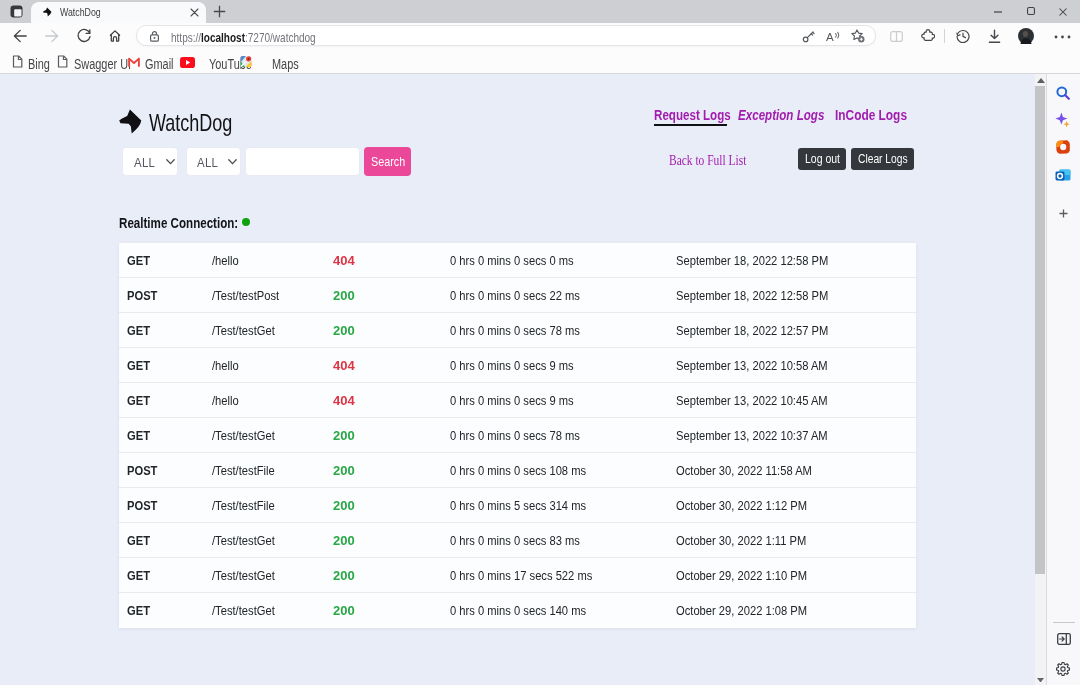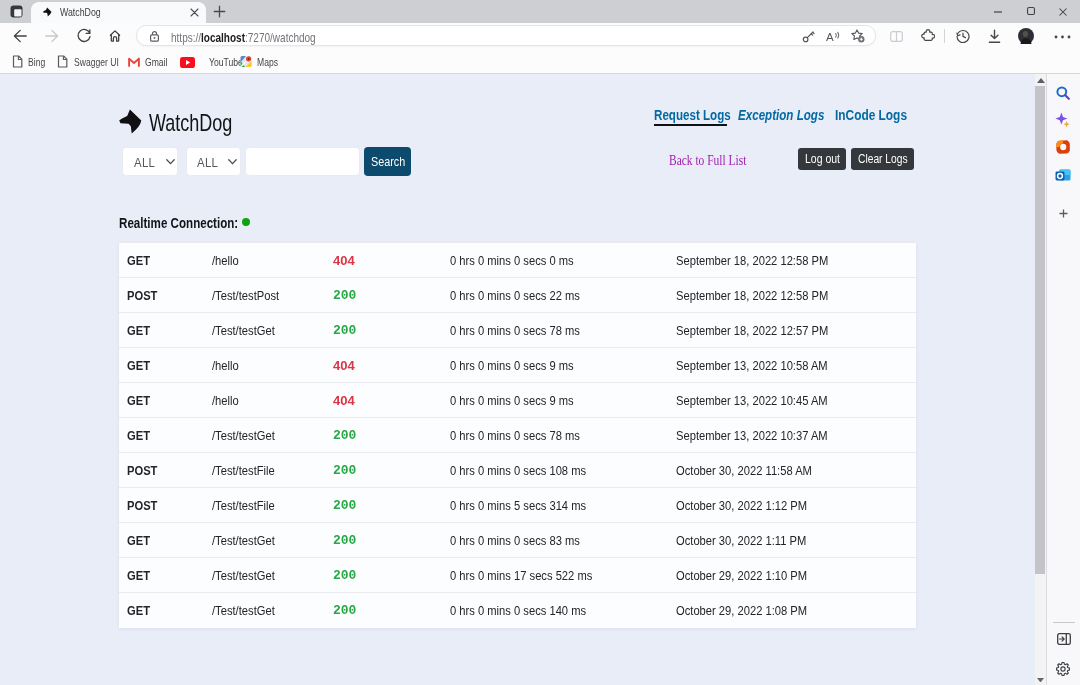--- a/index.html
+++ b/index.html
@@ -10,45 +10,45 @@
 
   
   #titlebar { left:0; top:0; width:1080px; height:23px; background:#cecfd2; }
   #tab { left:31px; top:2px; width:175px; height:21px; background:#f9fafb; border-radius:8px 8px 0 0; }
   #tabtitle { left:60px; top:6px; font-size:11px; color:#3d3d40; }
   #toolbar { left:0; top:23px; width:1080px; height:27px; background:#fcfcfd; }
   #addrbar { left:136px; top:25px; width:740px; height:21px; background:#ffffff; border:1px solid #e4e5e8; border-radius:10px; box-shadow:0 1px 2px rgba(0,0,0,0.04); }
   #urltext { left:171px; top:29.5px; font-size:13px; color:#73737a; }
   #urltext b { color:#1b1b1e; font-weight:bold; }
   #bookmarks { left:0; top:50px; width:1080px; height:24px; background:#fcfcfd; border-bottom:1px solid #d7d7da; }
-  .bmtext { font-size:11px; color:#454548; top:55.5px; }
+  .bmtext { font-size:14px; color:#454548; top:55.5px; }
 
   
   #scrollbar { left:1035px; top:74px; width:11px; height:611px; background:#f3f3f5; }
   #scrollthumb { left:1035px; top:86px; width:10px; height:488px; background:#c3c4c7; }
   #sidebar { left:1046px; top:74px; width:34px; height:611px; background:#f8f8fa; border-left:1px solid #dcdcdf; }
 
   
   #content { left:0; top:74px; width:1035px; height:611px; background:#e9edf8; }
   #logotext { left:149px; top:109px; font-size:24px; font-weight:normal; color:#131316; }
-  .navlink { top:107px; font-size:14.5px; font-weight:bold; color:#0369a1;text-align:right; }
+  .navlink { top:107px; font-size:14.5px; font-weight:bold; color:#a21caf;text-align:right; }
   .ctl { top:147px; height:29px; background:#fff; border:1px solid #e9ebf3; border-radius:4px; }
   .selecttext { top:155px; font-size:13px; color:#55575e; letter-spacing:0.3px; }
-  #searchbtn { left:364px; top:147px; width:47px; height:29px; background:#0c4a6e; border-radius:4px; color:#fff; font-size:13.5px;text-align:right; }
+  #searchbtn { left:364px; top:147px; width:47px; height:29px; background:#ec4899; border-radius:4px; color:#fff; font-size:13.5px;text-align:right; }
   #backlink { left:669px; top:152px; font-size:14.5px; color:#a21caf;font-family:Liberation Serif, serif; }
   .dbtn { top:148px; height:22px; background:#34383c; border-radius:3px; color:#fff; font-size:12.5px; }
   #realtime { left:119px; top:215px; font-size:14.5px; font-weight:bold; color:#131418; }
   #greendot { left:242px; top:218px; width:8px; height:8px; border-radius:50%; background:#0ea20e; }
 
   
   #logtable { left:119px; top:242px; width:797px; border-collapse:collapse; table-layout:fixed; font-size:13px; box-shadow:0 1px 3px rgba(40,50,90,0.08); }
   #logtable th { background:#ebedee; color:#41464c; font-weight:bold; text-align:left; height:35px; padding:0 0 0 8px; }
   #logtable td { background:#fcfdfe; color:#212529; height:35px; padding:0 0 0 8px; border-top:1px solid #e9eaee; }
   #logtable .m { font-weight:bold;margin-left:12px; }
-  #logtable .ok { font-weight:bold; color:#28a745;font-family:Liberation Mono, monospace; }
+  #logtable .ok { font-weight:bold; color:#28a745; }
   #logtable .err { font-weight:bold; color:#dc3545; }
   #logtable .sx { transform:scaleX(0.86); }
 </style>
 </head>
 <body>
 <div id="screen">
 
   <div class="abs" id="titlebar"></div>
   <div class="abs" id="tab"></div>
   <svg class="abs" style="left:10px; top:4.5px;" width="13" height="13" viewBox="0 0 13 13">
@@ -158,21 +158,21 @@
   <div class="abs bmtext" style="left:188px;margin-left:21px;"><span class="sx" style="transform:scaleX(0.78);">YouTube</span></div>
   <svg class="abs" style="left:240px; top:55px;" width="12" height="13" viewBox="0 0 12 13">
       <rect x="0.5" y="1" width="11" height="11" rx="1.5" fill="#dfe8ef"></rect>
       <path d="M0.5 6 L5 12 H2 A1.5 1.5 0 0 1 0.5 10.5 Z" fill="#36a852"></path>
       <path d="M0.5 2.5 A1.5 1.5 0 0 1 2 1 H6 L0.5 7.5 Z" fill="#5c88c6"></path>
       <path d="M11.5 6 V10.5 A1.5 1.5 0 0 1 10 12 H5.5 Z" fill="#fcc72c"></path>
       <path d="M6.5 1 L11.5 6 M1 11.5 L6 6.5" stroke="#f8fafc" stroke-width="1.6"></path>
       <circle cx="8.6" cy="3.8" r="2.6" fill="#ea4335"></circle>
       <circle cx="8.6" cy="3.8" r="0.9" fill="#7c1710"></circle>
     </svg>
-  <div class="abs bmtext" style="left:257px;text-align:right;"><span class="sx" style="transform:scaleX(0.78);">Maps</span></div>
+  <div class="abs bmtext" style="left:272px;text-align:right;"><span class="sx" style="transform:scaleX(0.78);">Maps</span></div>
 
   <div class="abs" id="content"></div>
   <svg class="abs" style="left:119px; top:109px;" width="24" height="25" viewBox="0 0 24 25">
       <path d="M0.2 11.5 L2.6 9.8 L7.6 7.3 L8.3 6.8 L10.9 0.5 L13.5 3.0 L22.3 11.5 Q21.6 15.3 19.3 17.9 Q16.6 21.1 12.7 24.5 L11.8 17.3 L9.6 14.7 L1.5 14.2 Z" fill="#101014"></path>
     </svg>
   <div class="abs" id="logotext"><span class="sx" style="transform:scaleX(0.75);">WatchDog</span></div>
   <div class="abs navlink" style="left:654px;"><span class="sx" style="transform:scaleX(0.80);">Request Logs</span></div>
   <div class="abs navlink" style="left:738px;font-style:italic;"><span class="sx" style="transform:scaleX(0.80);">Exception Logs</span></div>
   <div class="abs navlink" style="left:835px;"><span class="sx" style="transform:scaleX(0.82);">InCode Logs</span></div>
   <div class="abs" style="left:654px; top:124px; width:73px; height:1.5px; background:#101114;"></div>

